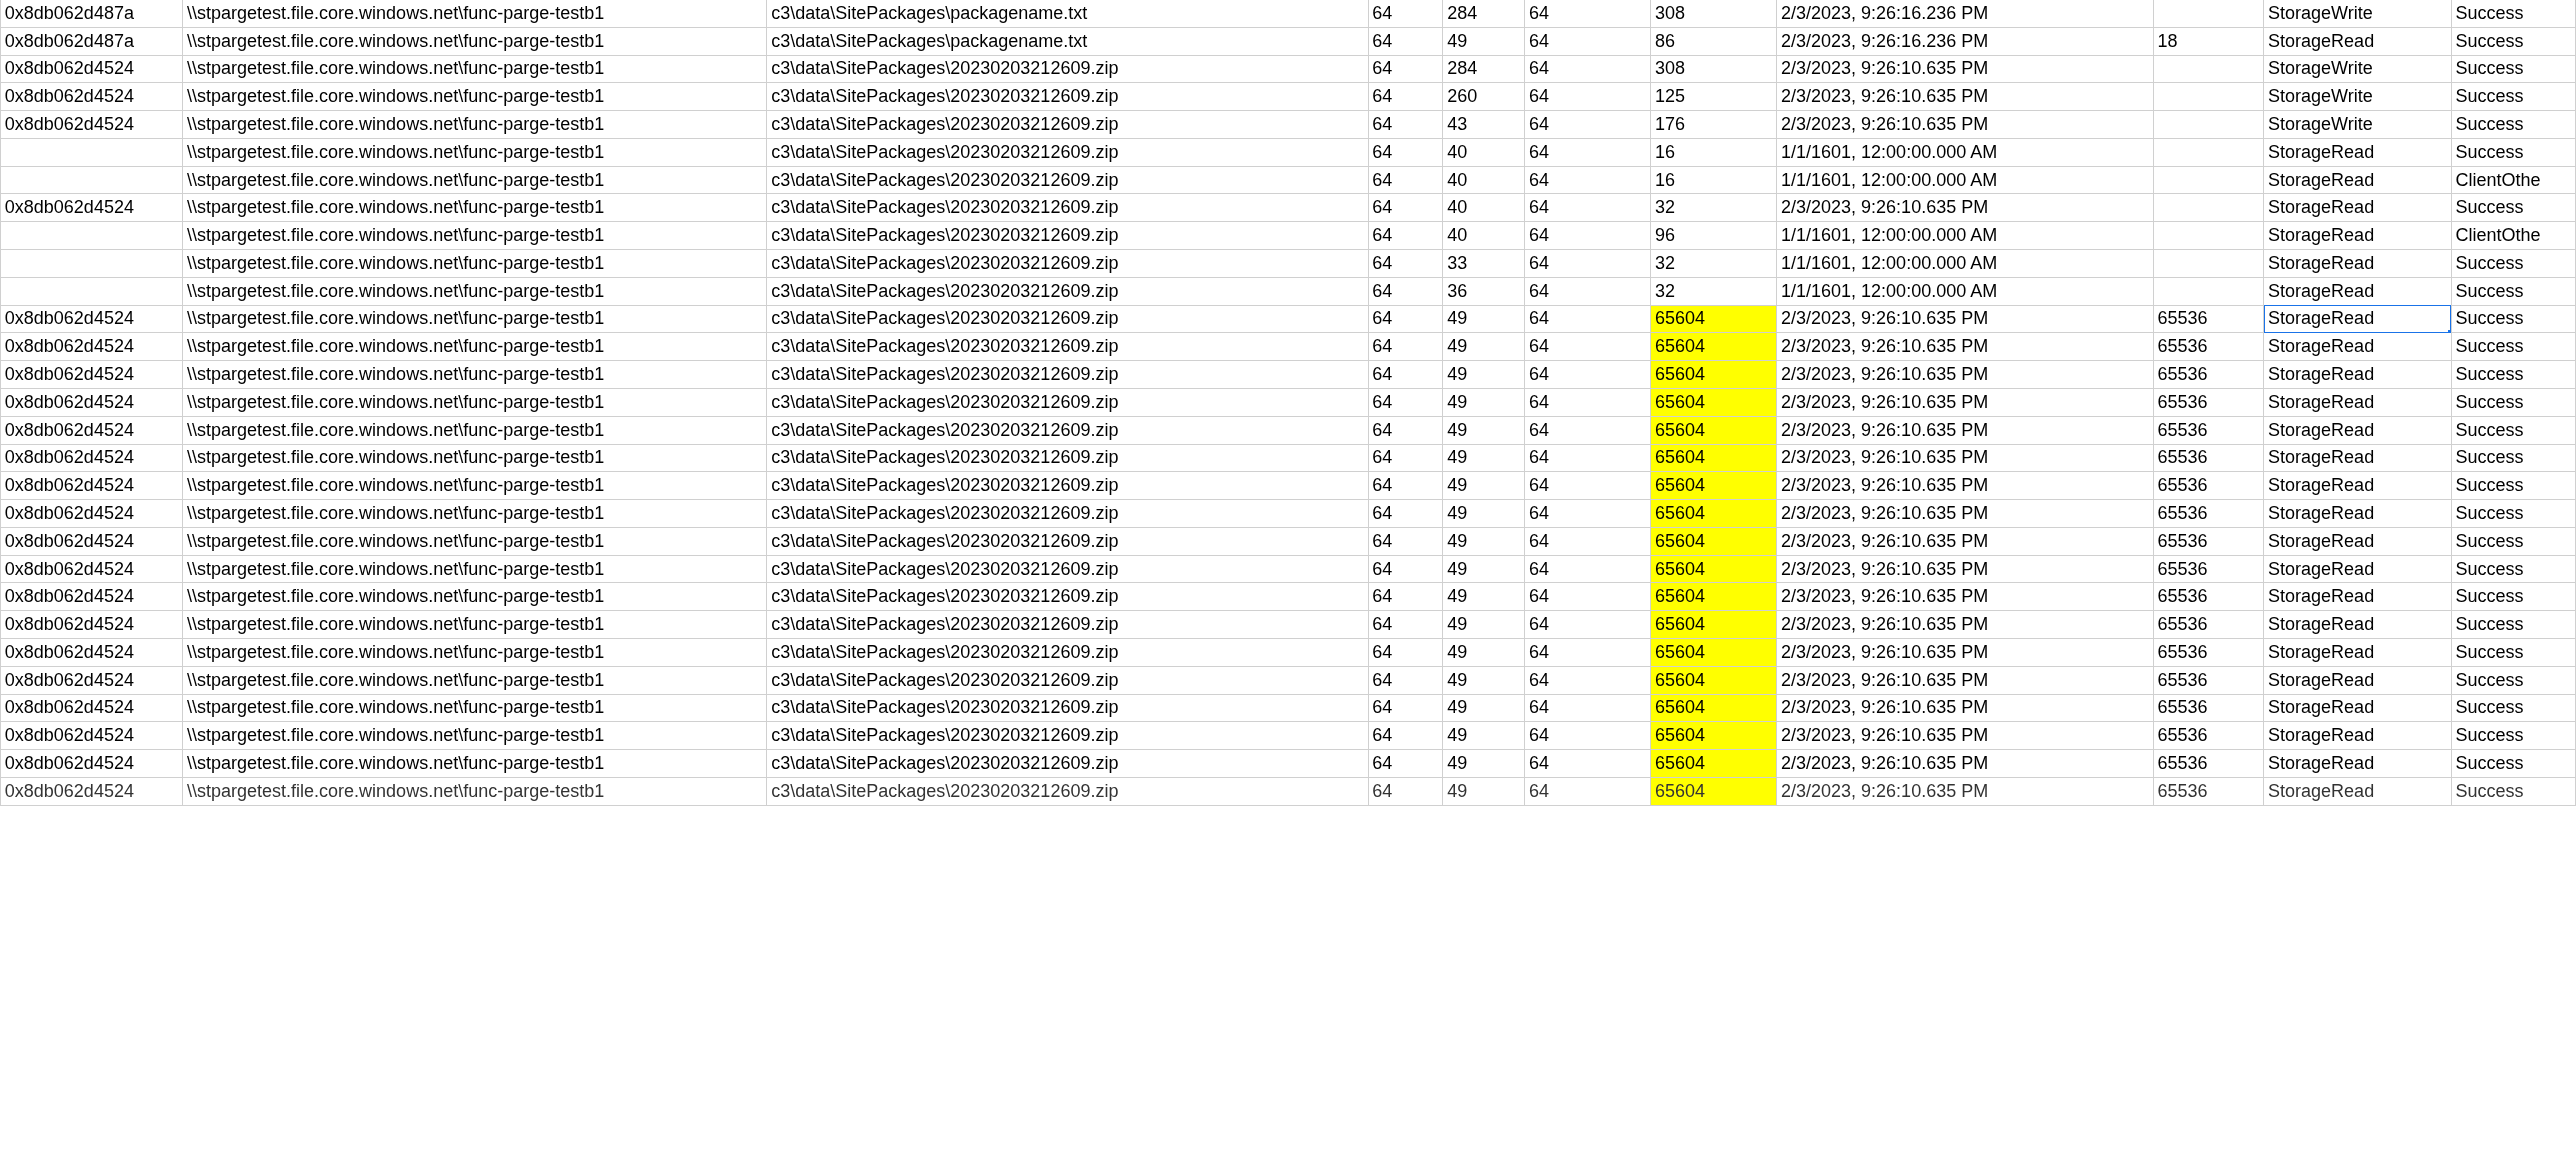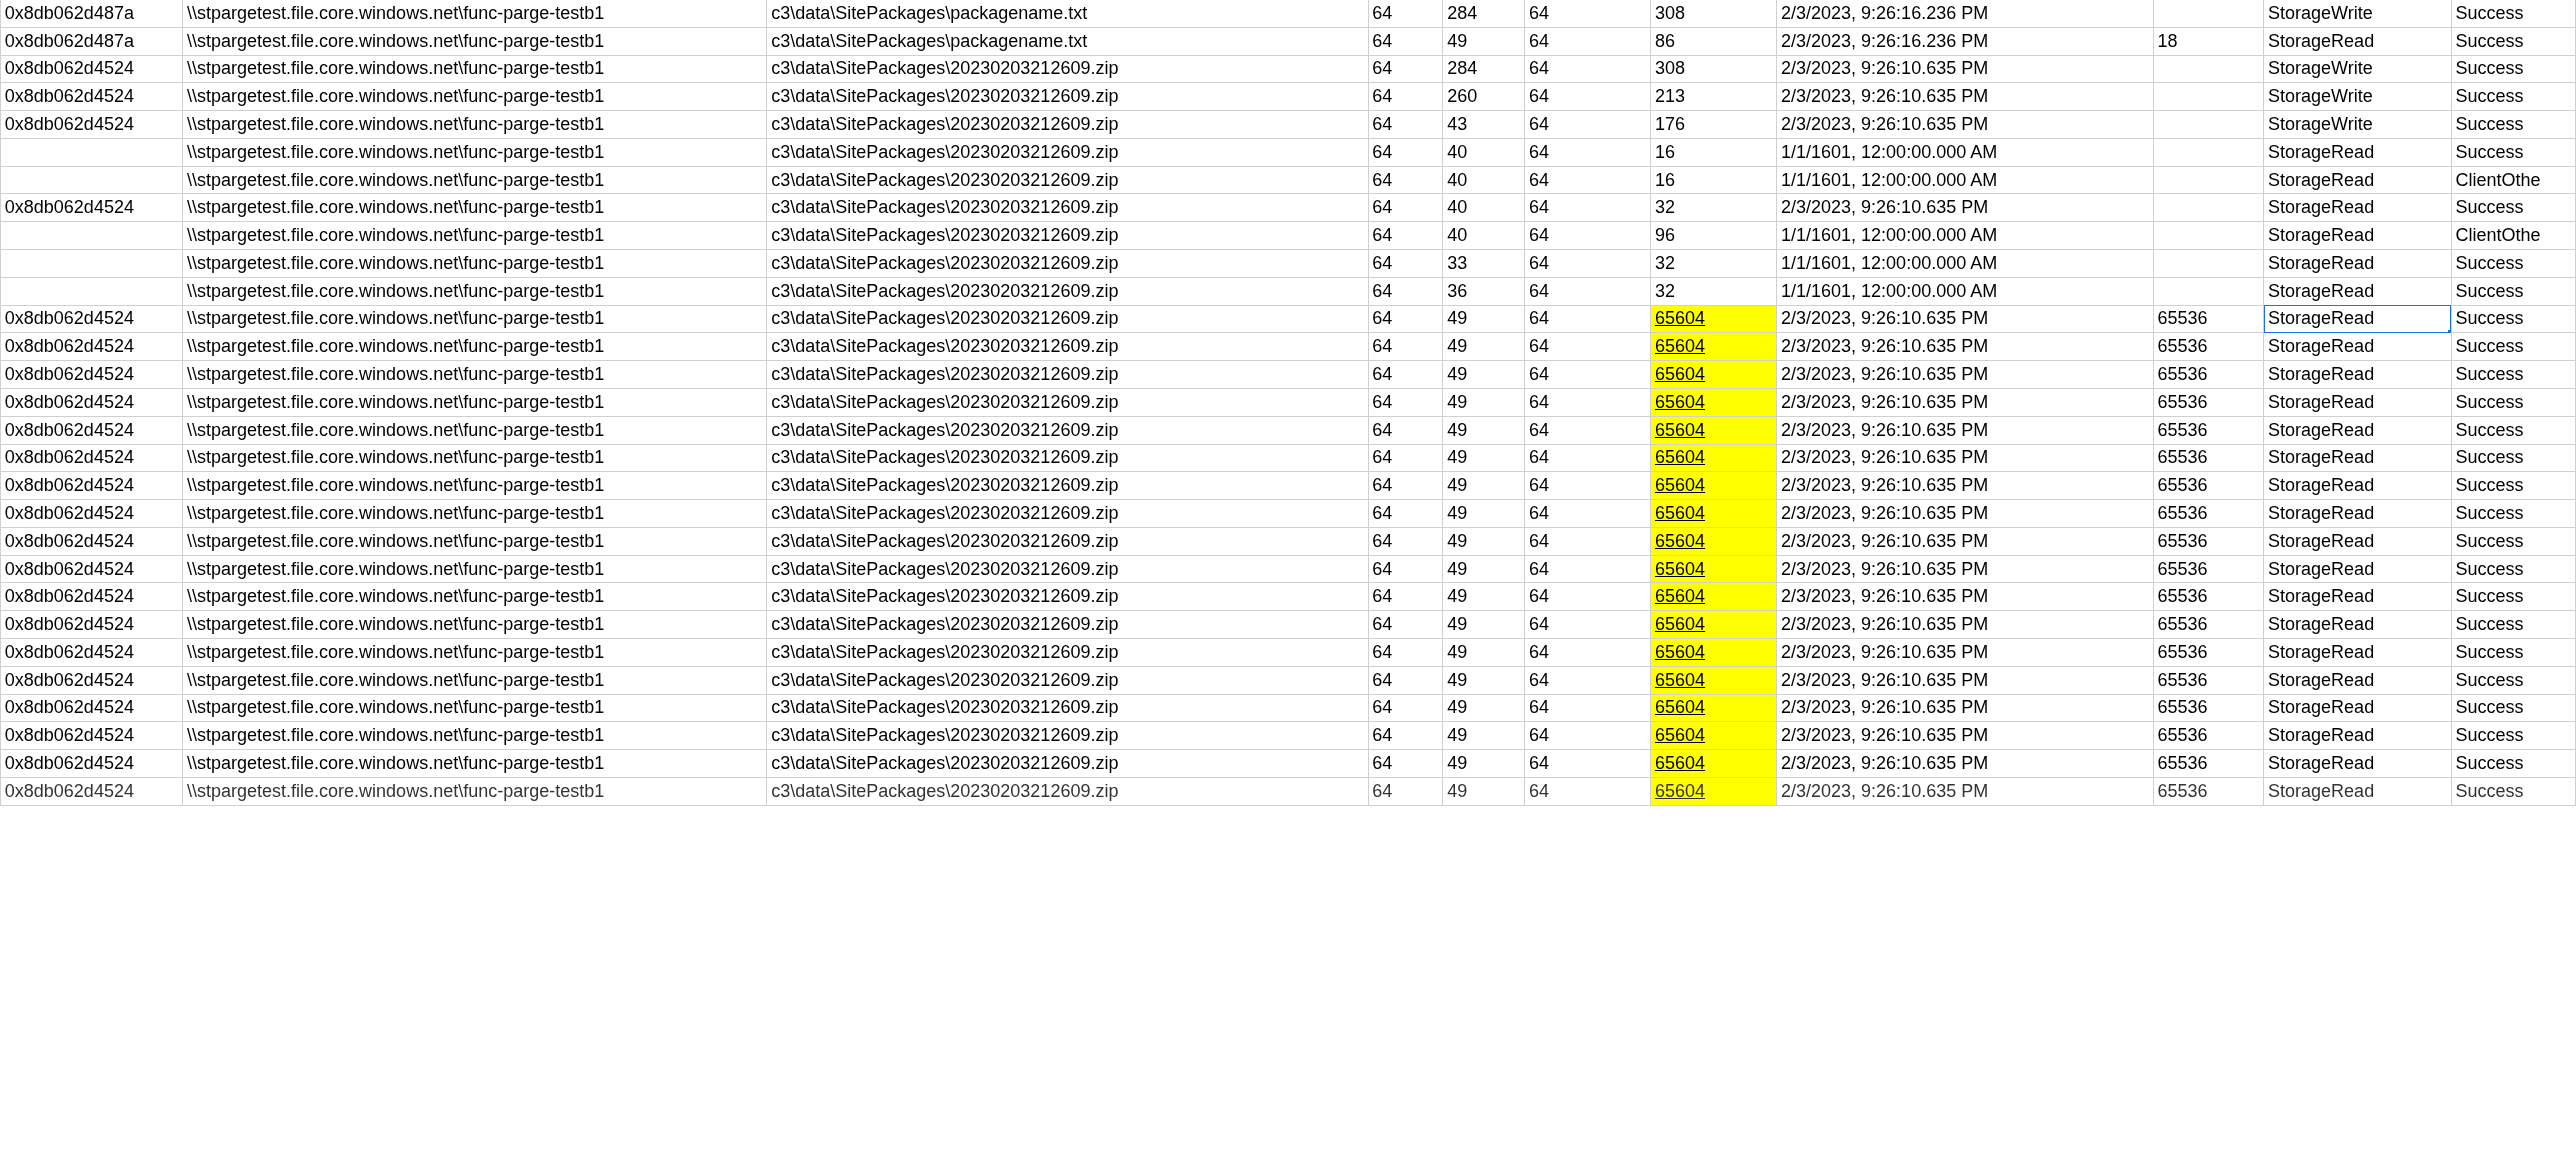--- a/index.html
+++ b/index.html
@@ -28,21 +28,21 @@
   .col-host { width: 343px; color: #888; filter: blur(0.6px); font-size: 17px;}
   .col-path { width: 353px; }
   .col-n1   { width: 44px; text-align: right; }
   .col-n2   { width: 48px; text-align: right; }
   .col-n3   { width: 74px; text-align: right; }
   .col-n4   { width: 74px; text-align: right; }
   .col-ts   { width: 221px; }
   .col-sz   { width: 65px; text-align: right; }
   .col-op   { width: 110px; }
   .col-st   { width: 73px; }
-  .hl { background: #ffff00; text-decoration: underline; }
+  .hl { background: #ffff00; }
   .sel {
     outline: 1.9px solid #217346; 
     outline: 1.9px solid #1a73e8;
     outline-offset: -1.9px;
     position: relative;
   }
   .sel::after{
     content:"";
     position:absolute;
     right:-2.9px; bottom:-2.9px;
@@ -109,21 +109,21 @@
         <td>StorageWrite</td>
         <td>Success</td>
       </tr>
       <tr>
         <td>0x8db062d4524</td>
         <td>\\stpargetest.file.core.windows.net\func-parge-testb1</td>
         <td>c3\data\SitePackages\20230203212609.zip</td>
         <td>64</td>
         <td>260</td>
         <td>64</td>
-        <td>213</td>
+        <td>125</td>
         <td>2/3/2023, 9:26:10.635 PM</td>
         <td></td>
         <td>StorageWrite</td>
         <td>Success</td>
       </tr>
       <tr>
         <td>0x8db062d4524</td>
         <td>\\stpargetest.file.core.windows.net\func-parge-testb1</td>
         <td>c3\data\SitePackages\20230203212609.zip</td>
         <td>64</td>

